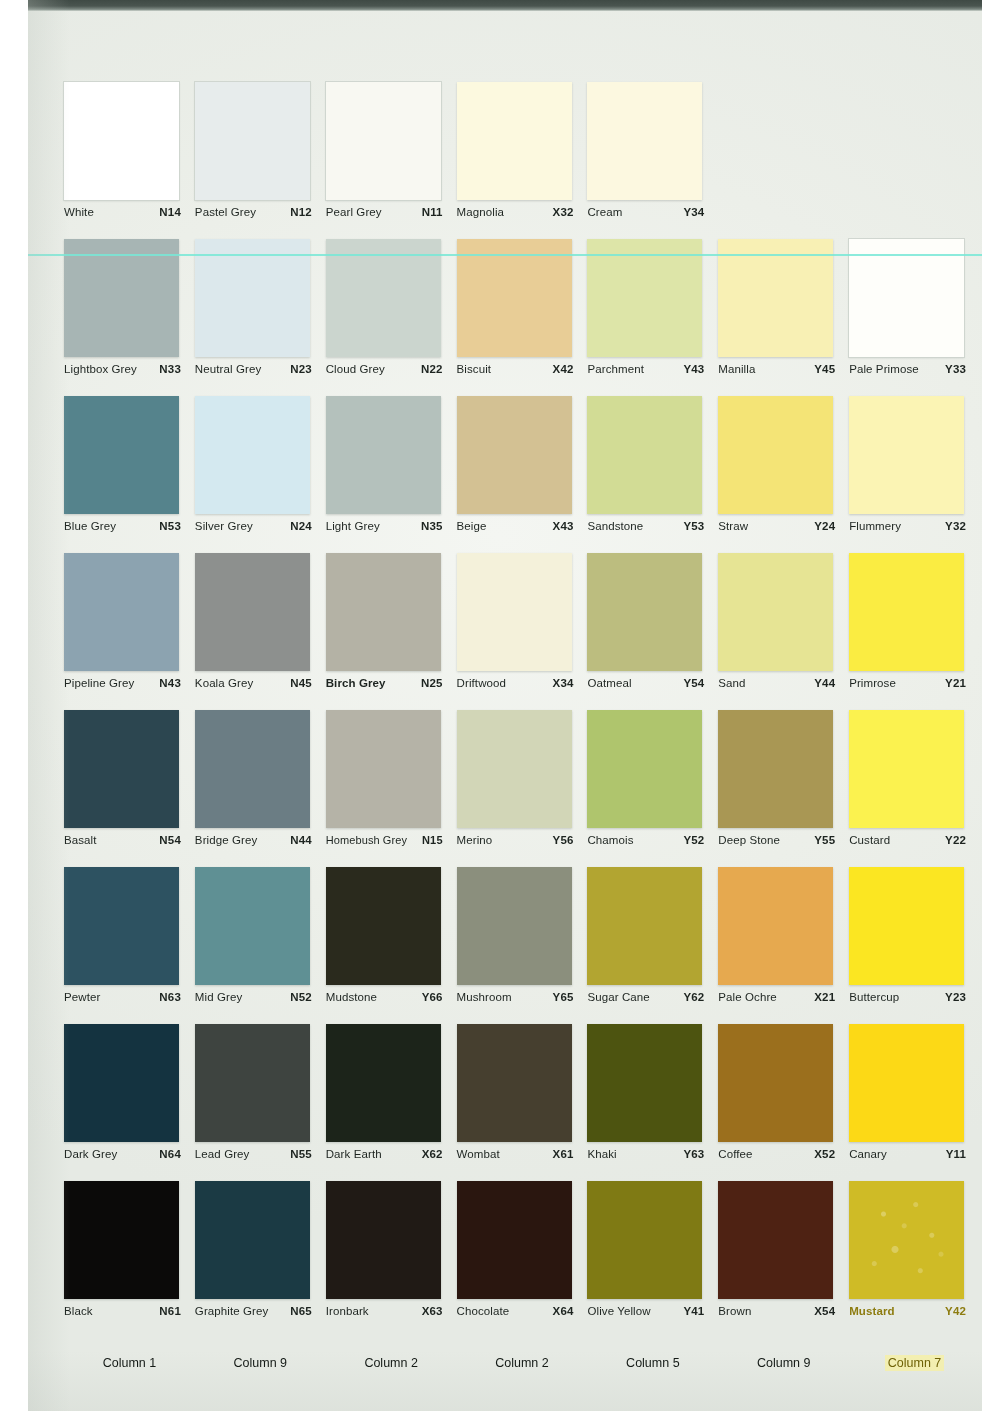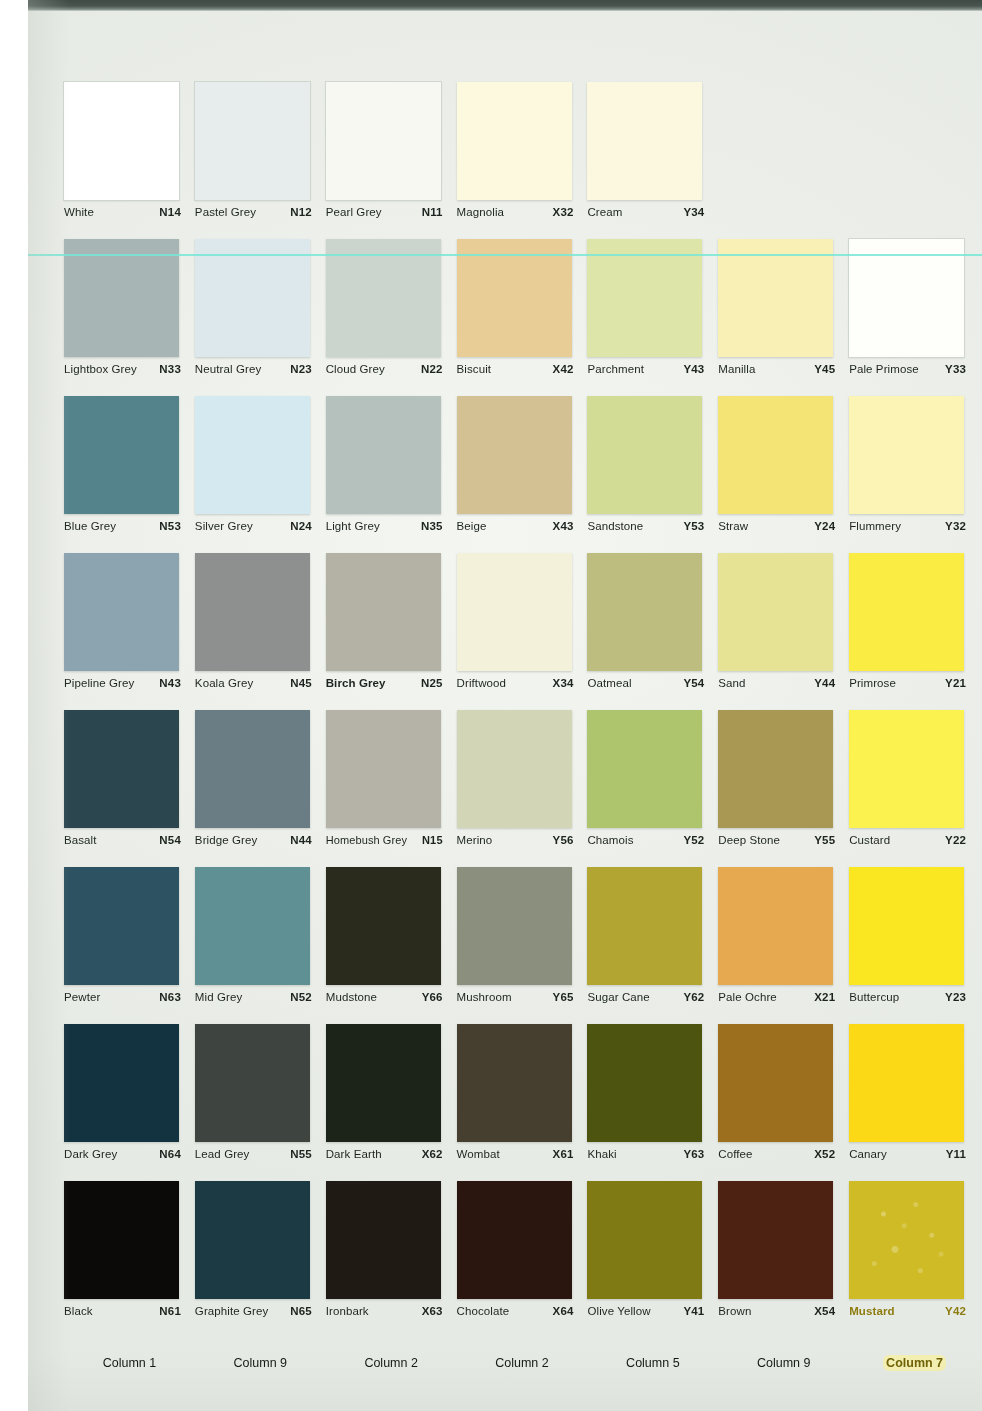--- a/index.html
+++ b/index.html
@@ -117,23 +117,22 @@
     width: 134px;
     font-size: 12.5px;
     color: #141a16;
     text-align: center;
     font-weight: 400;
     padding-left: 0px;
   }
   .col-foot span { padding: 1px 3px; }
   .col-foot.highlight span {
     color: #6f6207;
-    font-weight: 700;
+    font-weight: 400;
     background: rgba(247, 240, 160, 0.75);
-    border-radius: 6px;
   }
   
   .swatch.speckled {
     background-image:
       radial-gradient(circle at 30% 28%, rgba(255,255,255,0.28) 0 2px, transparent 3px),
       radial-gradient(circle at 58% 20%, rgba(255,255,255,0.22) 0 2px, transparent 3px),
       radial-gradient(circle at 72% 46%, rgba(255,255,255,0.24) 0 2px, transparent 3px),
       radial-gradient(circle at 40% 58%, rgba(255,255,255,0.26) 0 3px, transparent 4px),
       radial-gradient(circle at 22% 70%, rgba(255,255,255,0.20) 0 2px, transparent 3px),
       radial-gradient(circle at 62% 76%, rgba(255,255,255,0.22) 0 2px, transparent 3px),

